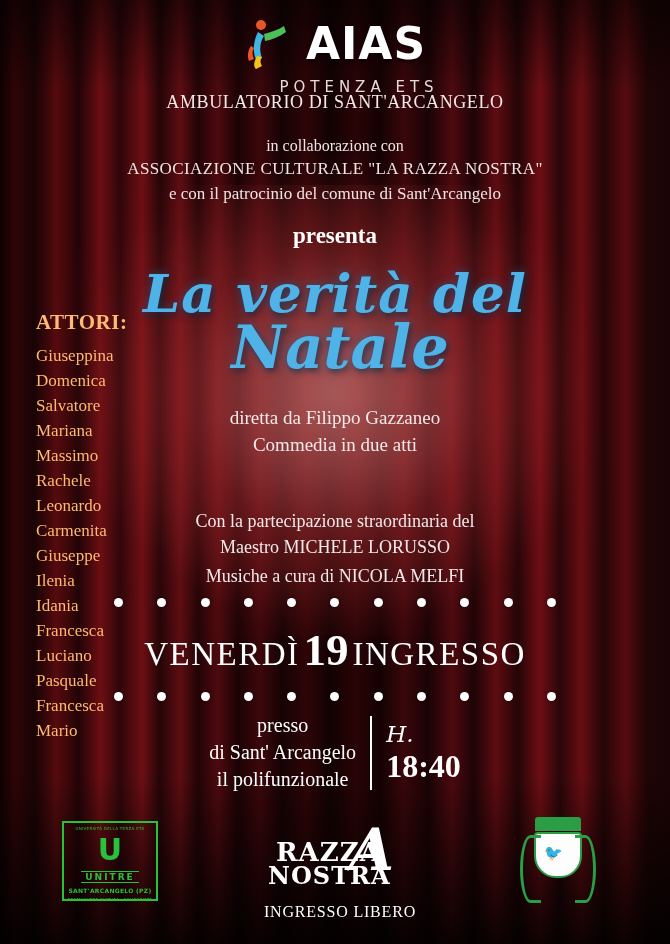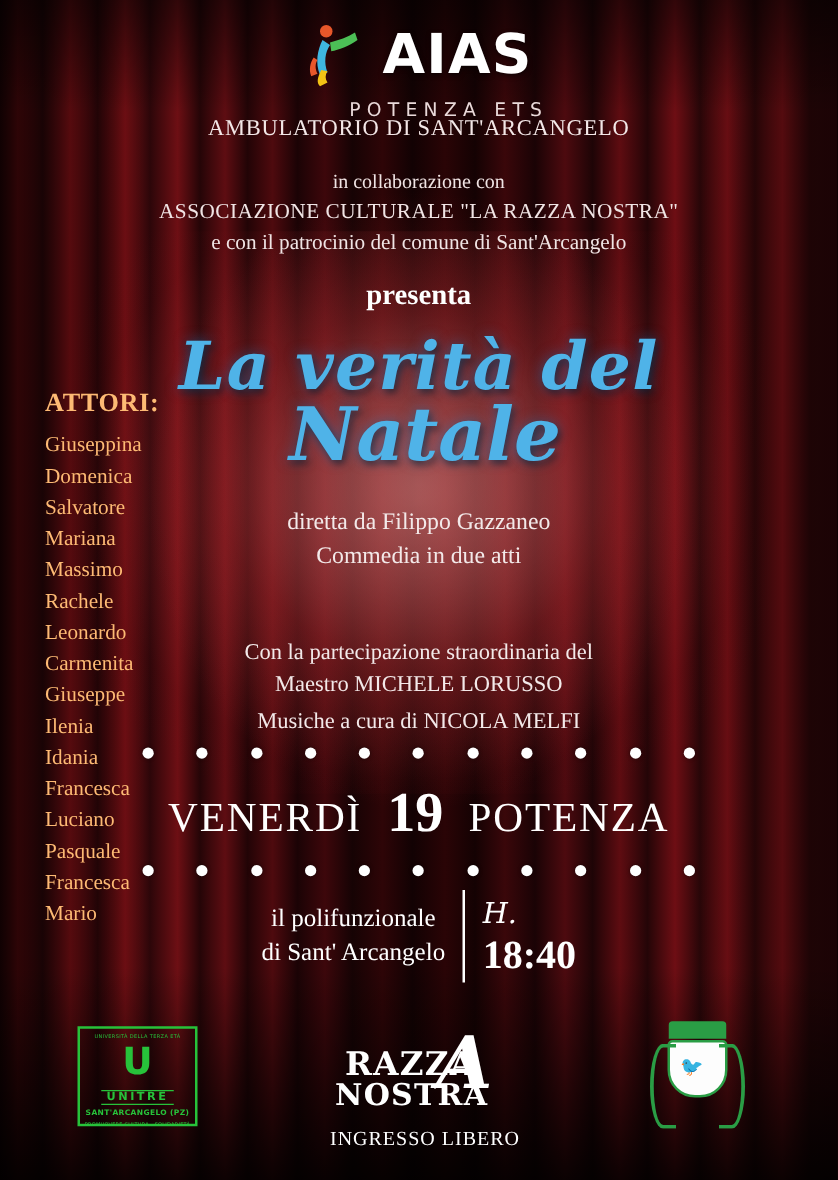--- a/index.html
+++ b/index.html
@@ -224,21 +224,21 @@
   .dot {
     width: 9px; height: 9px;
     border-radius: 50%;
     background: #ffffff;
     box-shadow: 0 0 3px rgba(0,0,0,0.5);
   }
   .date-line {
     display: flex;
     align-items: baseline;
     justify-content: center;
-    gap: 20px;
+    gap: 4px;
     margin-top: 17px;
     color: #ffffff;
   }
   .date-word {
     font-size: 33px;
     letter-spacing: 1.5px;
     font-family: "Liberation Serif", serif;
   }
   .date-num {
     font-size: 45px;
@@ -468,41 +468,42 @@
         <span class="dot"></span>
         <span class="dot"></span>
         <span class="dot"></span>
         <span class="dot"></span>
         <span class="dot"></span>
         <span class="dot"></span>
       </div>
       <div class="date-line">
         <span class="date-word">VENERDÌ</span>
         <span class="date-num">19</span>
-        <span class="date-word">POTENZA</span>
+        <span class="date-word">INGRESSO</span>
       </div>
       <div class="dot-row bottom">
         <span class="dot"></span>
         <span class="dot"></span>
         <span class="dot"></span>
         <span class="dot"></span>
         <span class="dot"></span>
         <span class="dot"></span>
         <span class="dot"></span>
         <span class="dot"></span>
         <span class="dot"></span>
         <span class="dot"></span>
         <span class="dot"></span>
       </div>
     </div>
 
     <div class="venue-block">
       <div class="venue-text">
+        <div>presso</div>
+        <div>di Sant' Arcangelo</div>
         <div>il polifunzionale</div>
-        <div>di Sant' Arcangelo</div>
       </div>
       <div class="venue-divider"></div>
       <div class="time-box">
         <span class="time-h">H.</span>
         <span class="time-val">18:40</span>
       </div>
     </div>
 
     <div class="footer">
 

